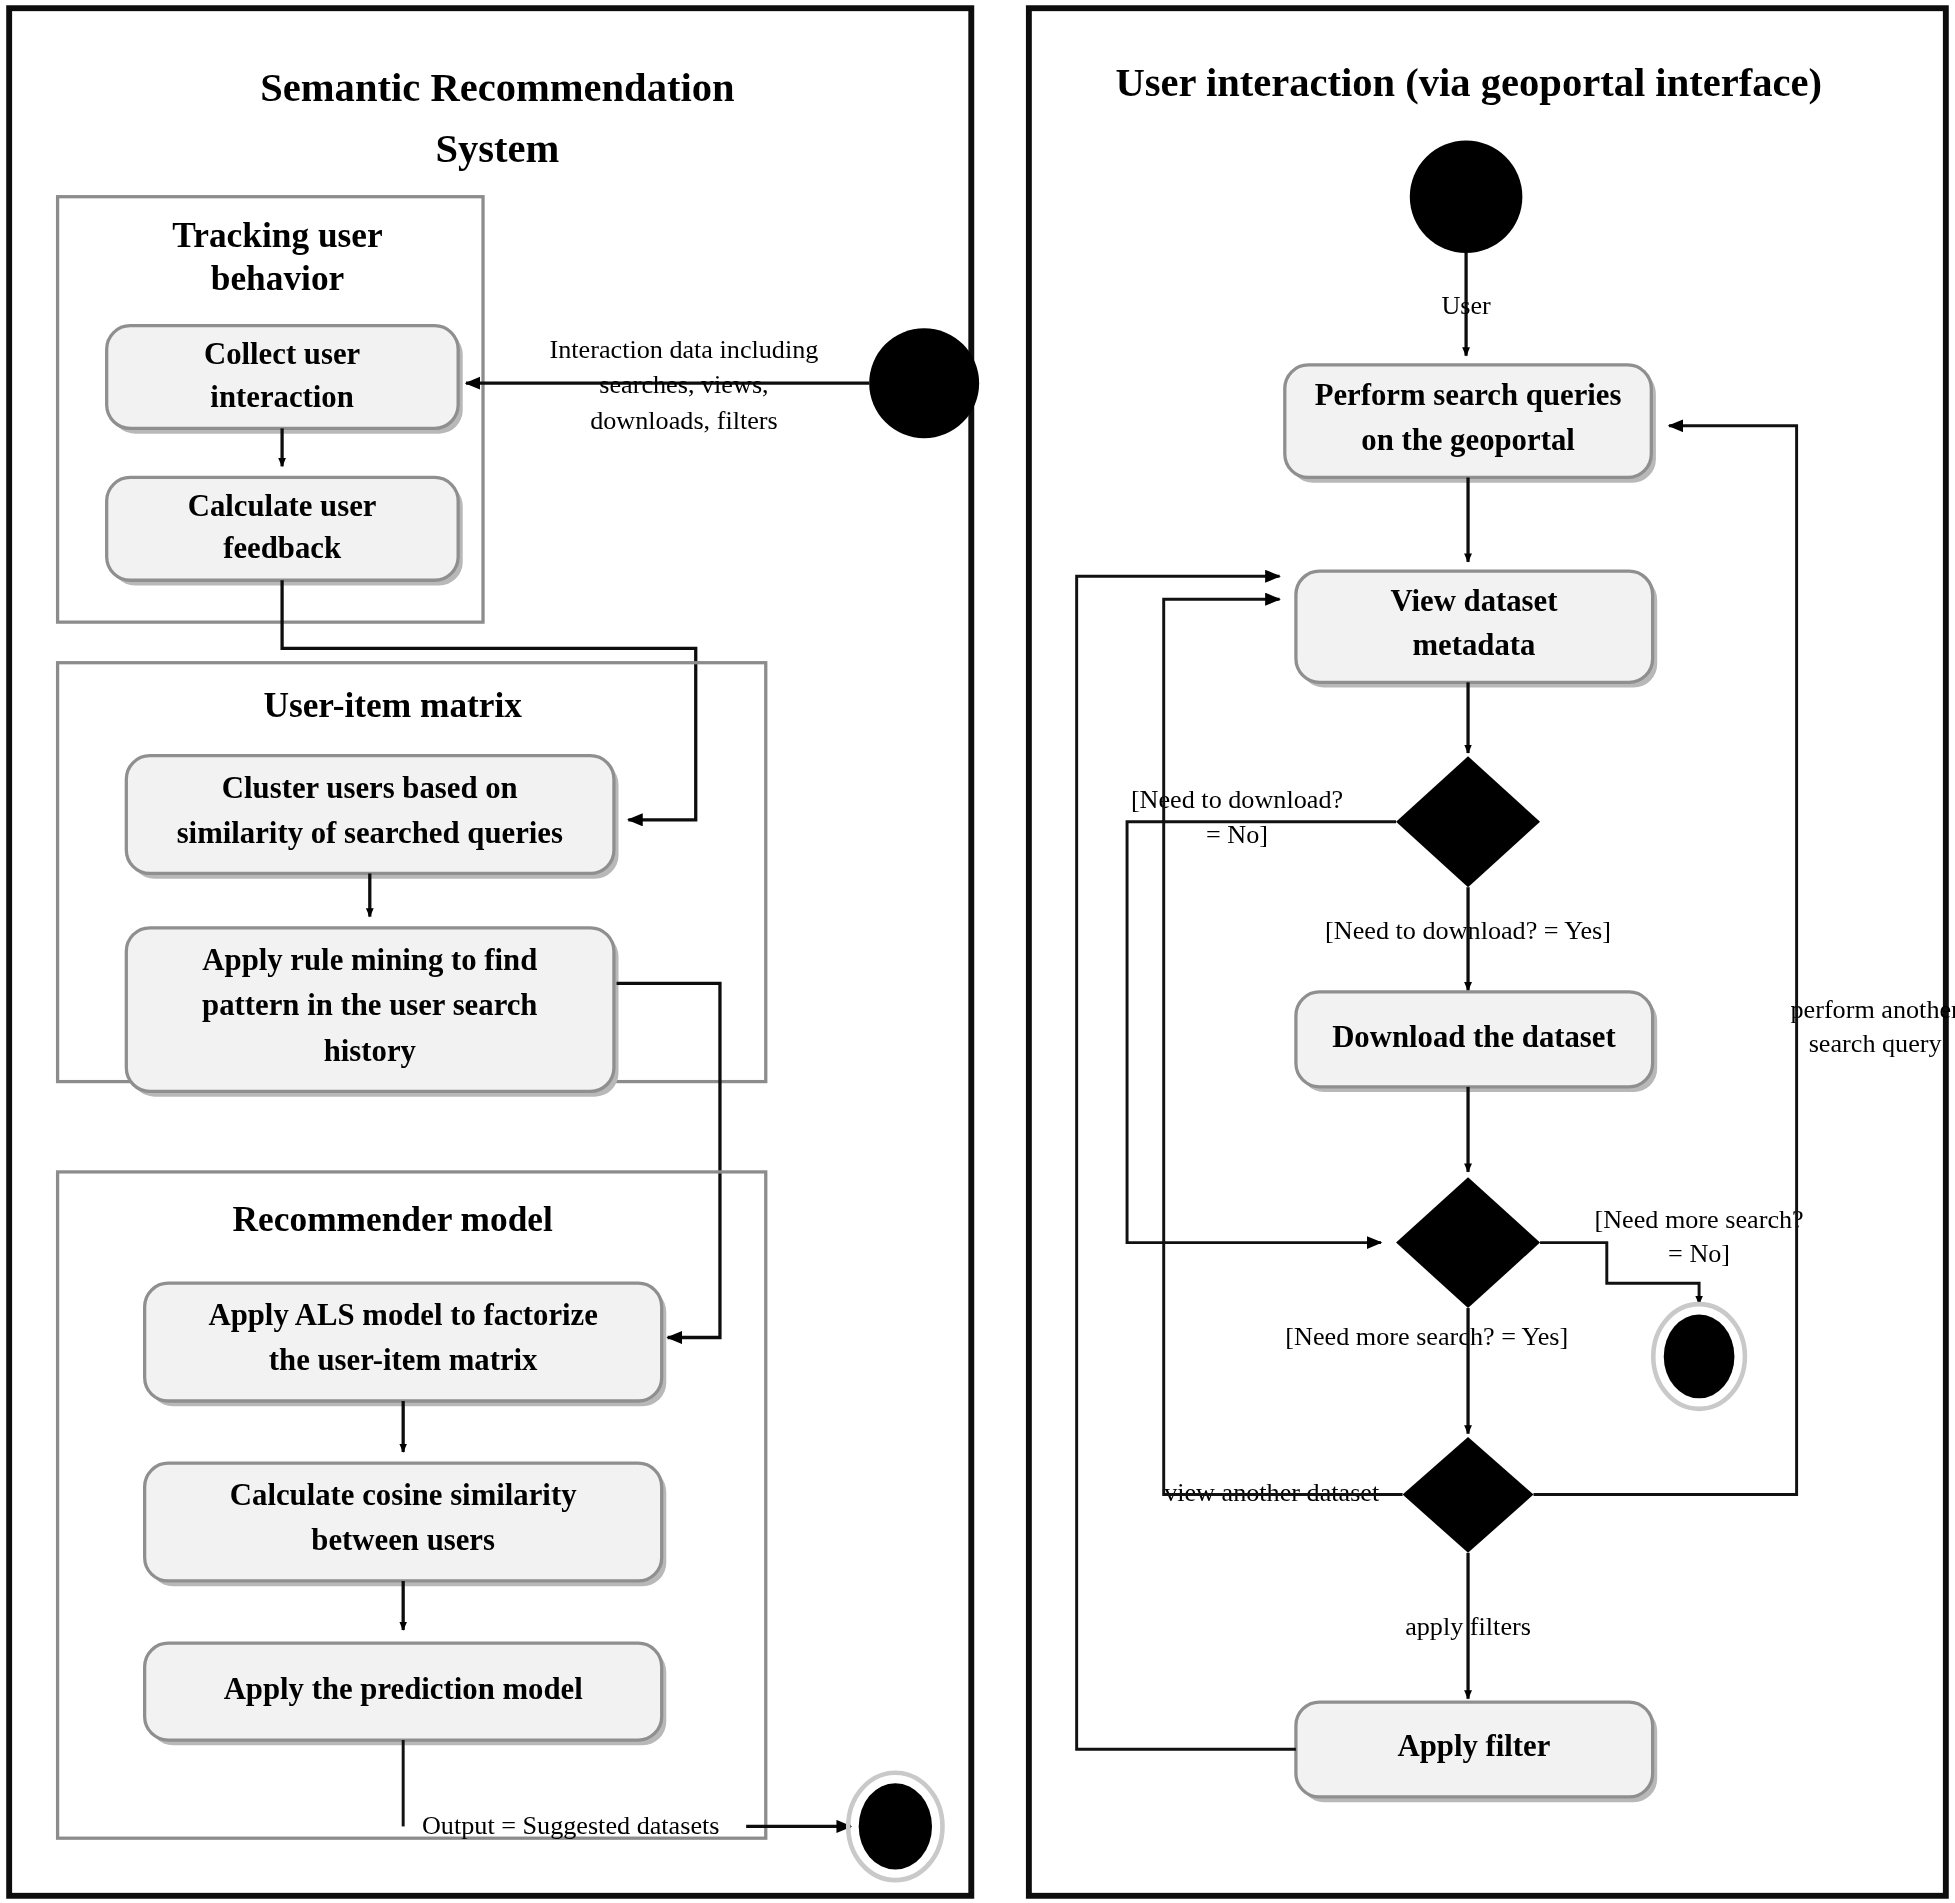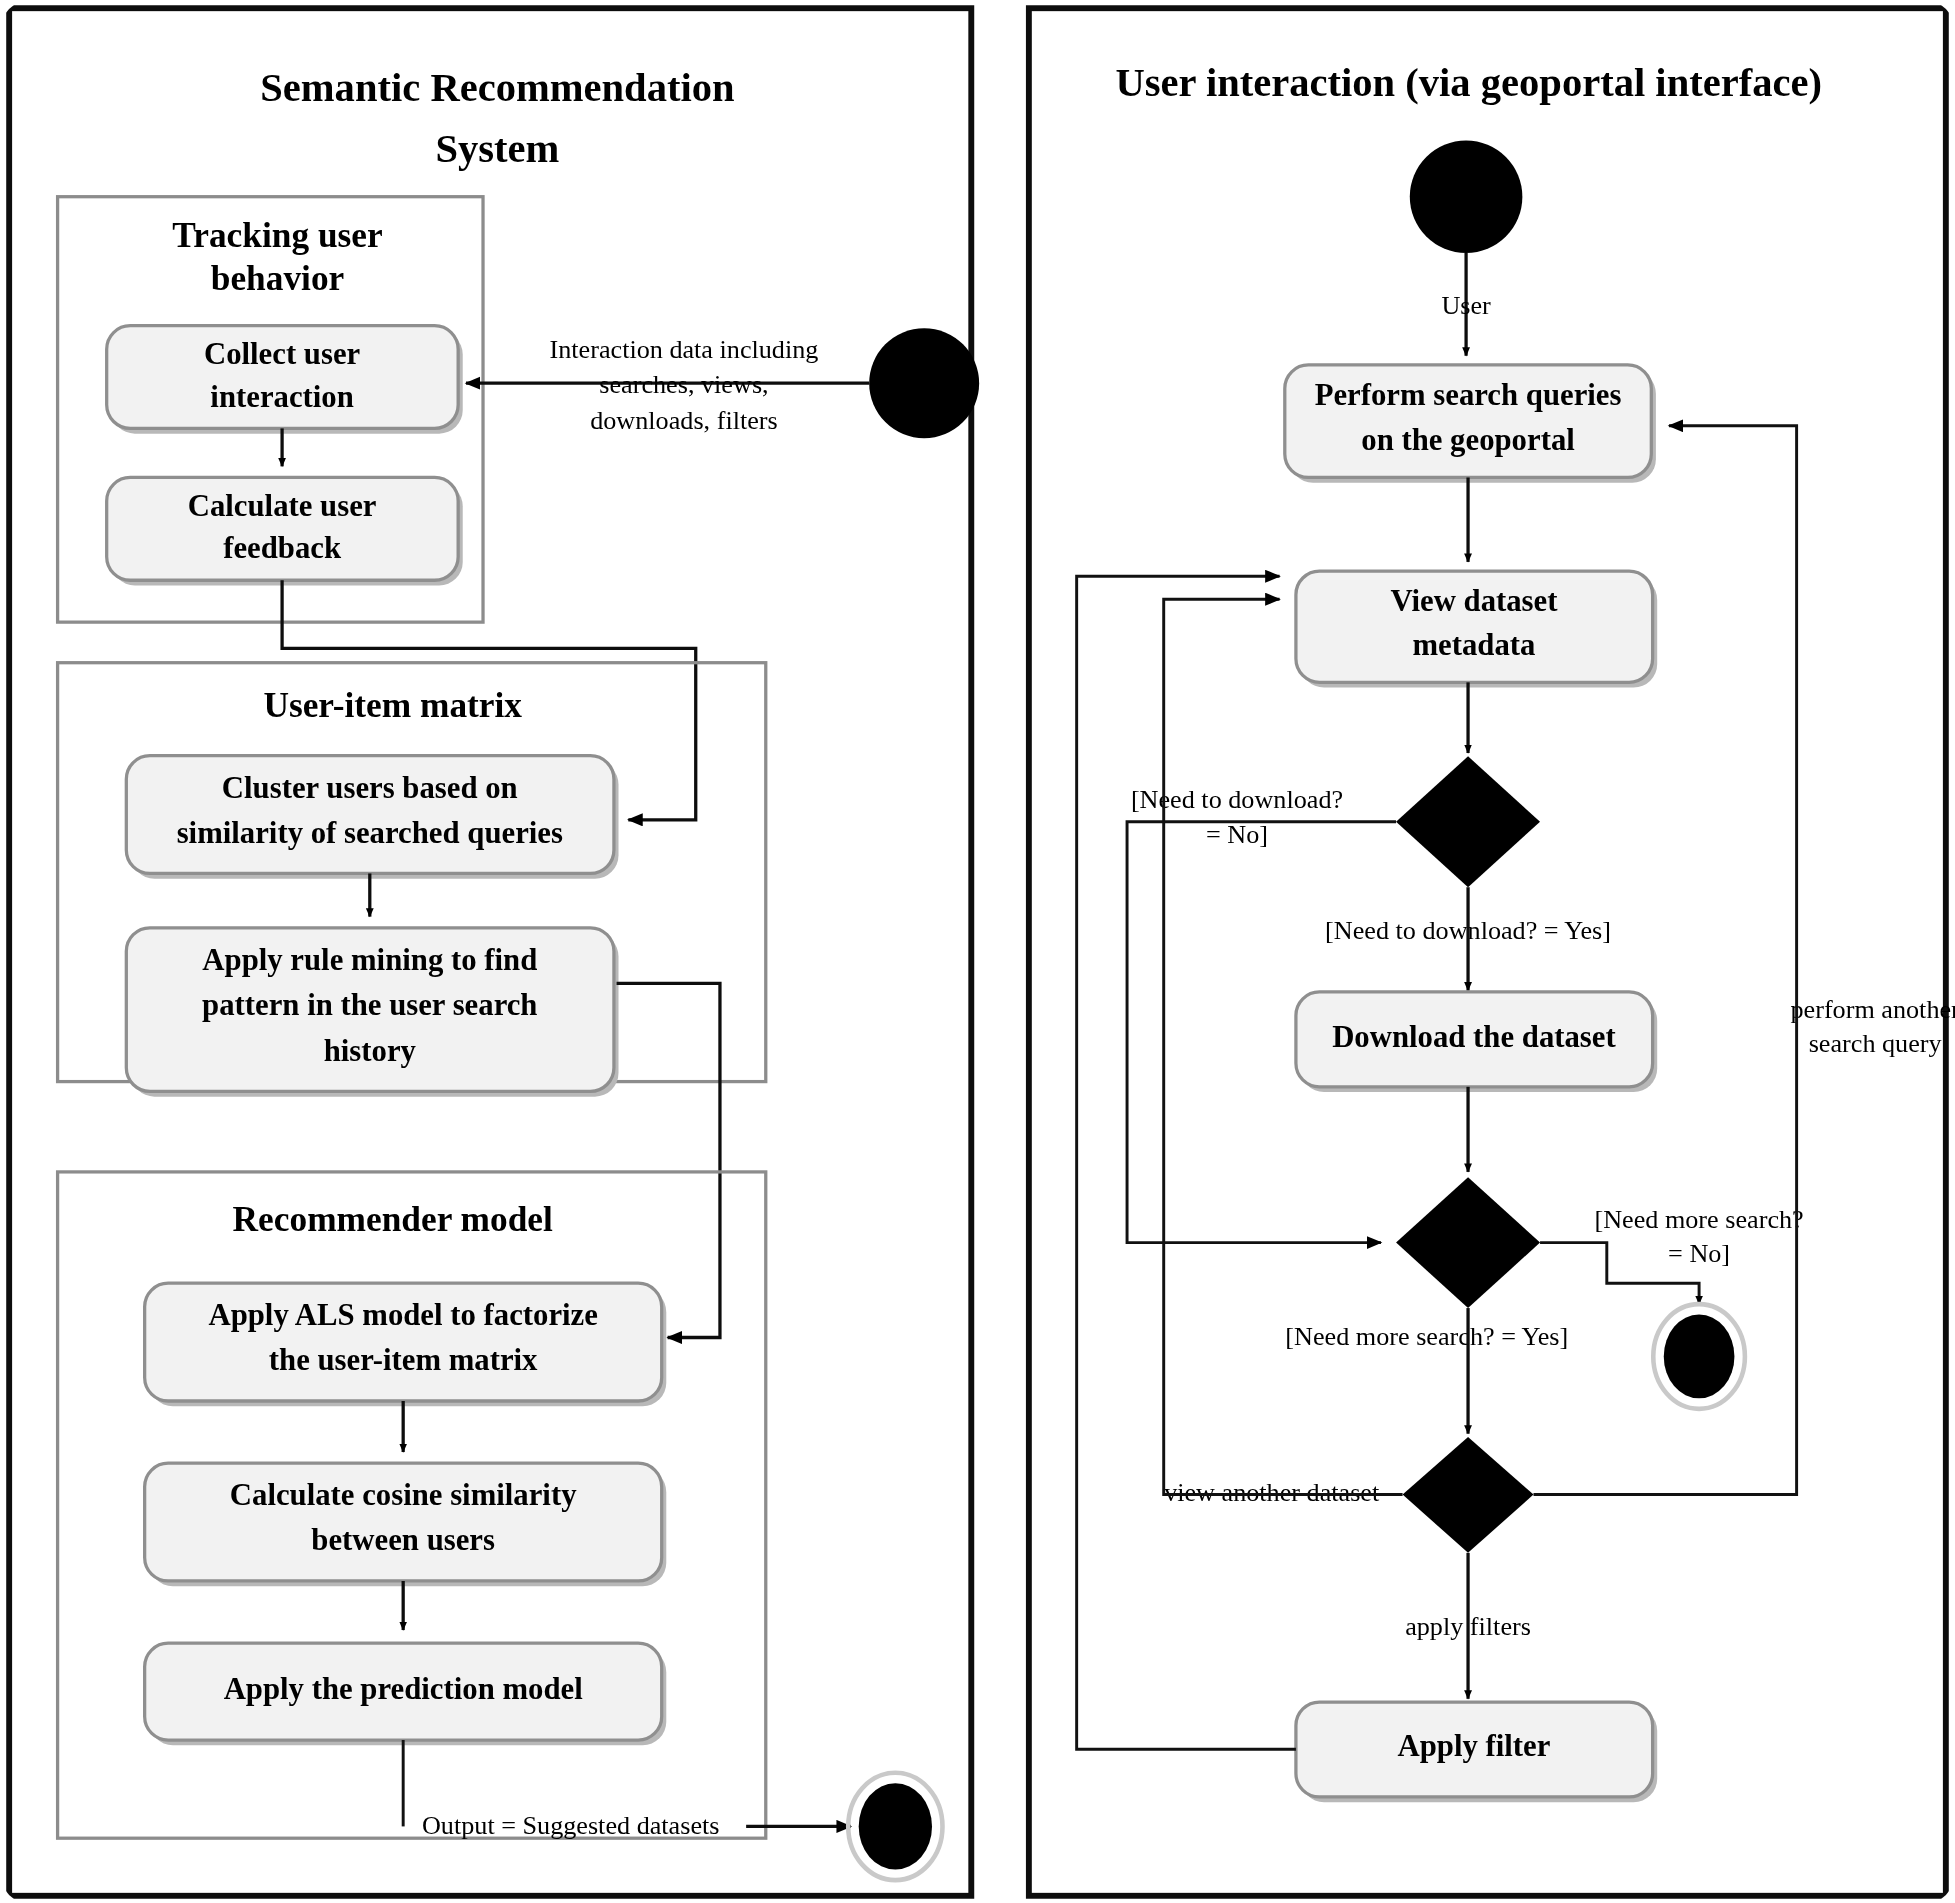--- a/index.html
+++ b/index.html
@@ -1,17 +1,17 @@
 <!DOCTYPE html>
 <html style="font-size:10.5px"><head>
 <meta charset="utf-8">
 <style>
   html,body{margin:0;padding:0;background:#ffffff;}
   body{width:1955px;height:1904px;font-family:"Liberation Serif","DejaVu Serif",serif;}
-  #root{position:relative;width:1955px;height:1904px;overflow:hidden;background:#fff;border-radius:31px;}
+  #root{position:relative;width:1955px;height:1904px;overflow:hidden;background:#fff;}
   svg.canvas{position:absolute;left:0;top:0;width:1955px;height:1904px;}
   .panel-border{fill:#ffffff;stroke:#0d0d0d;stroke-width:9;}
   .group-border{fill:none;stroke:#8c8c8c;stroke-width:5;}
   .act-box{fill:#f2f2f2;stroke:#8f8f8f;stroke-width:5;}
   .act-shadow{fill:#b8b8b8;}
   .flow{stroke:#0d0d0d;stroke-width:5;fill:none;}
   .flow-thin{stroke:#111;stroke-width:4.5;fill:none;}
   .solid{fill:#000;}
   .ring{fill:none;stroke:#c9c9c9;stroke-width:7;}
   text{fill:#000;dominant-baseline:middle;}

